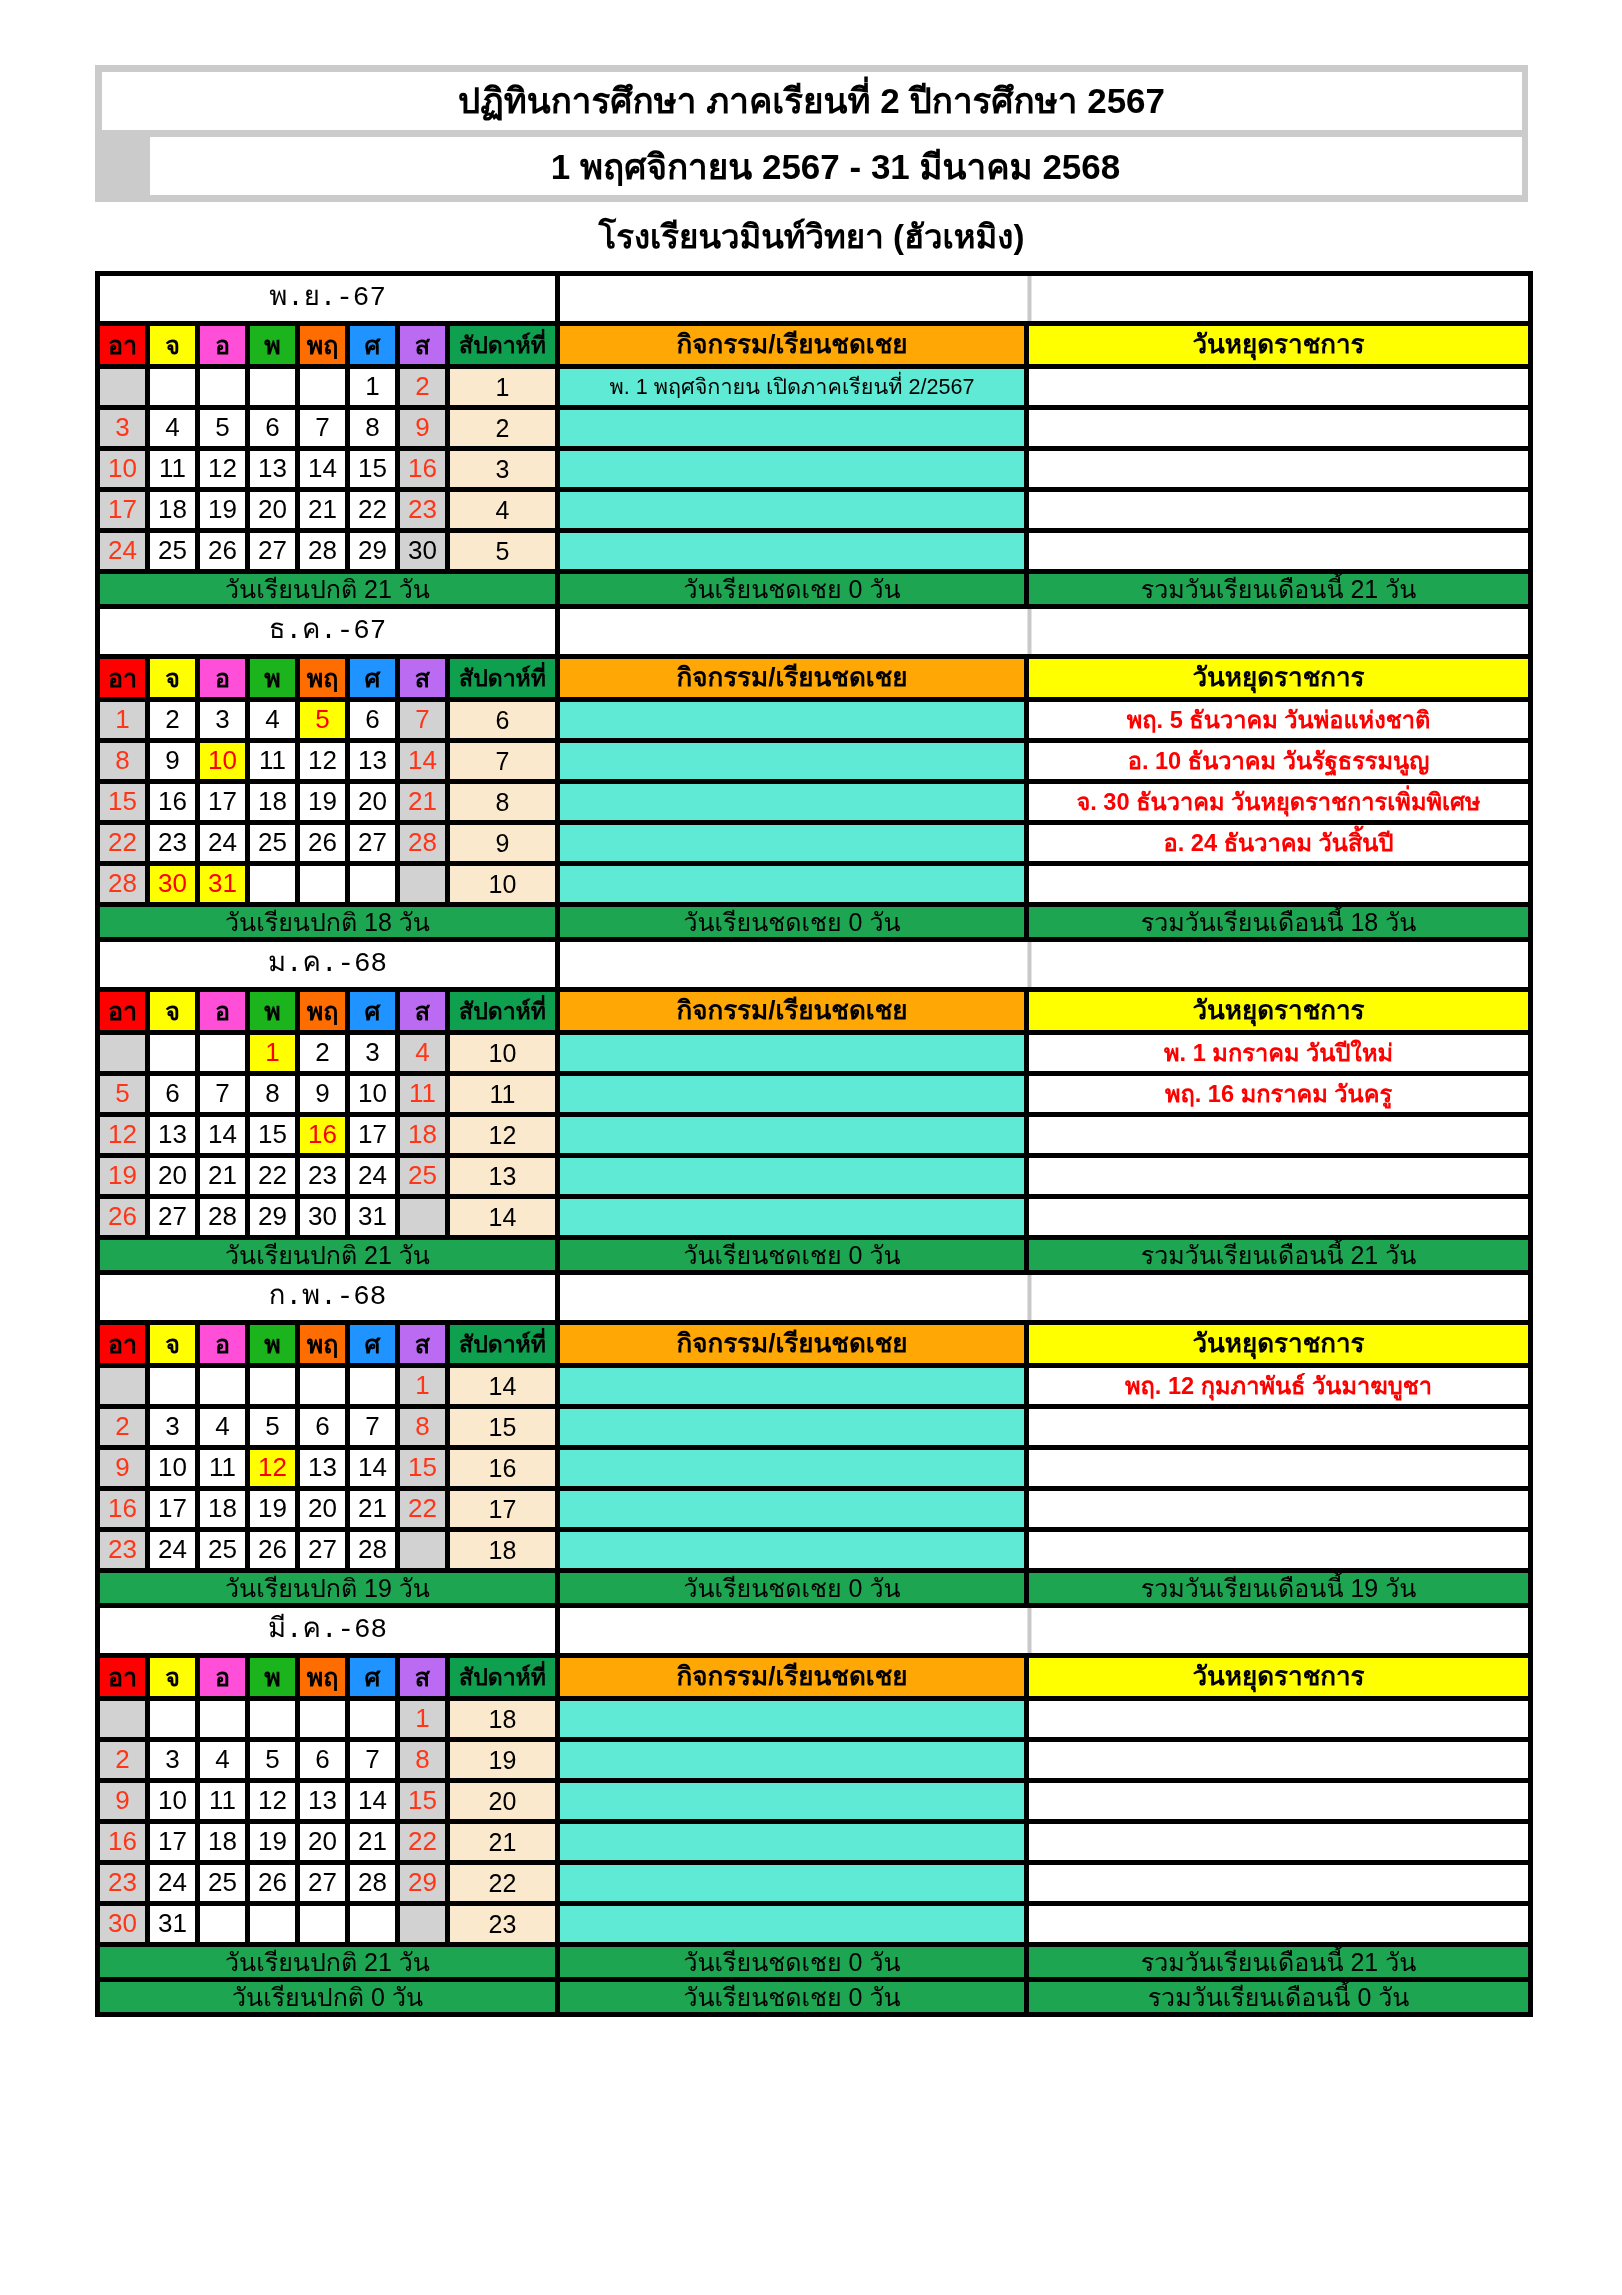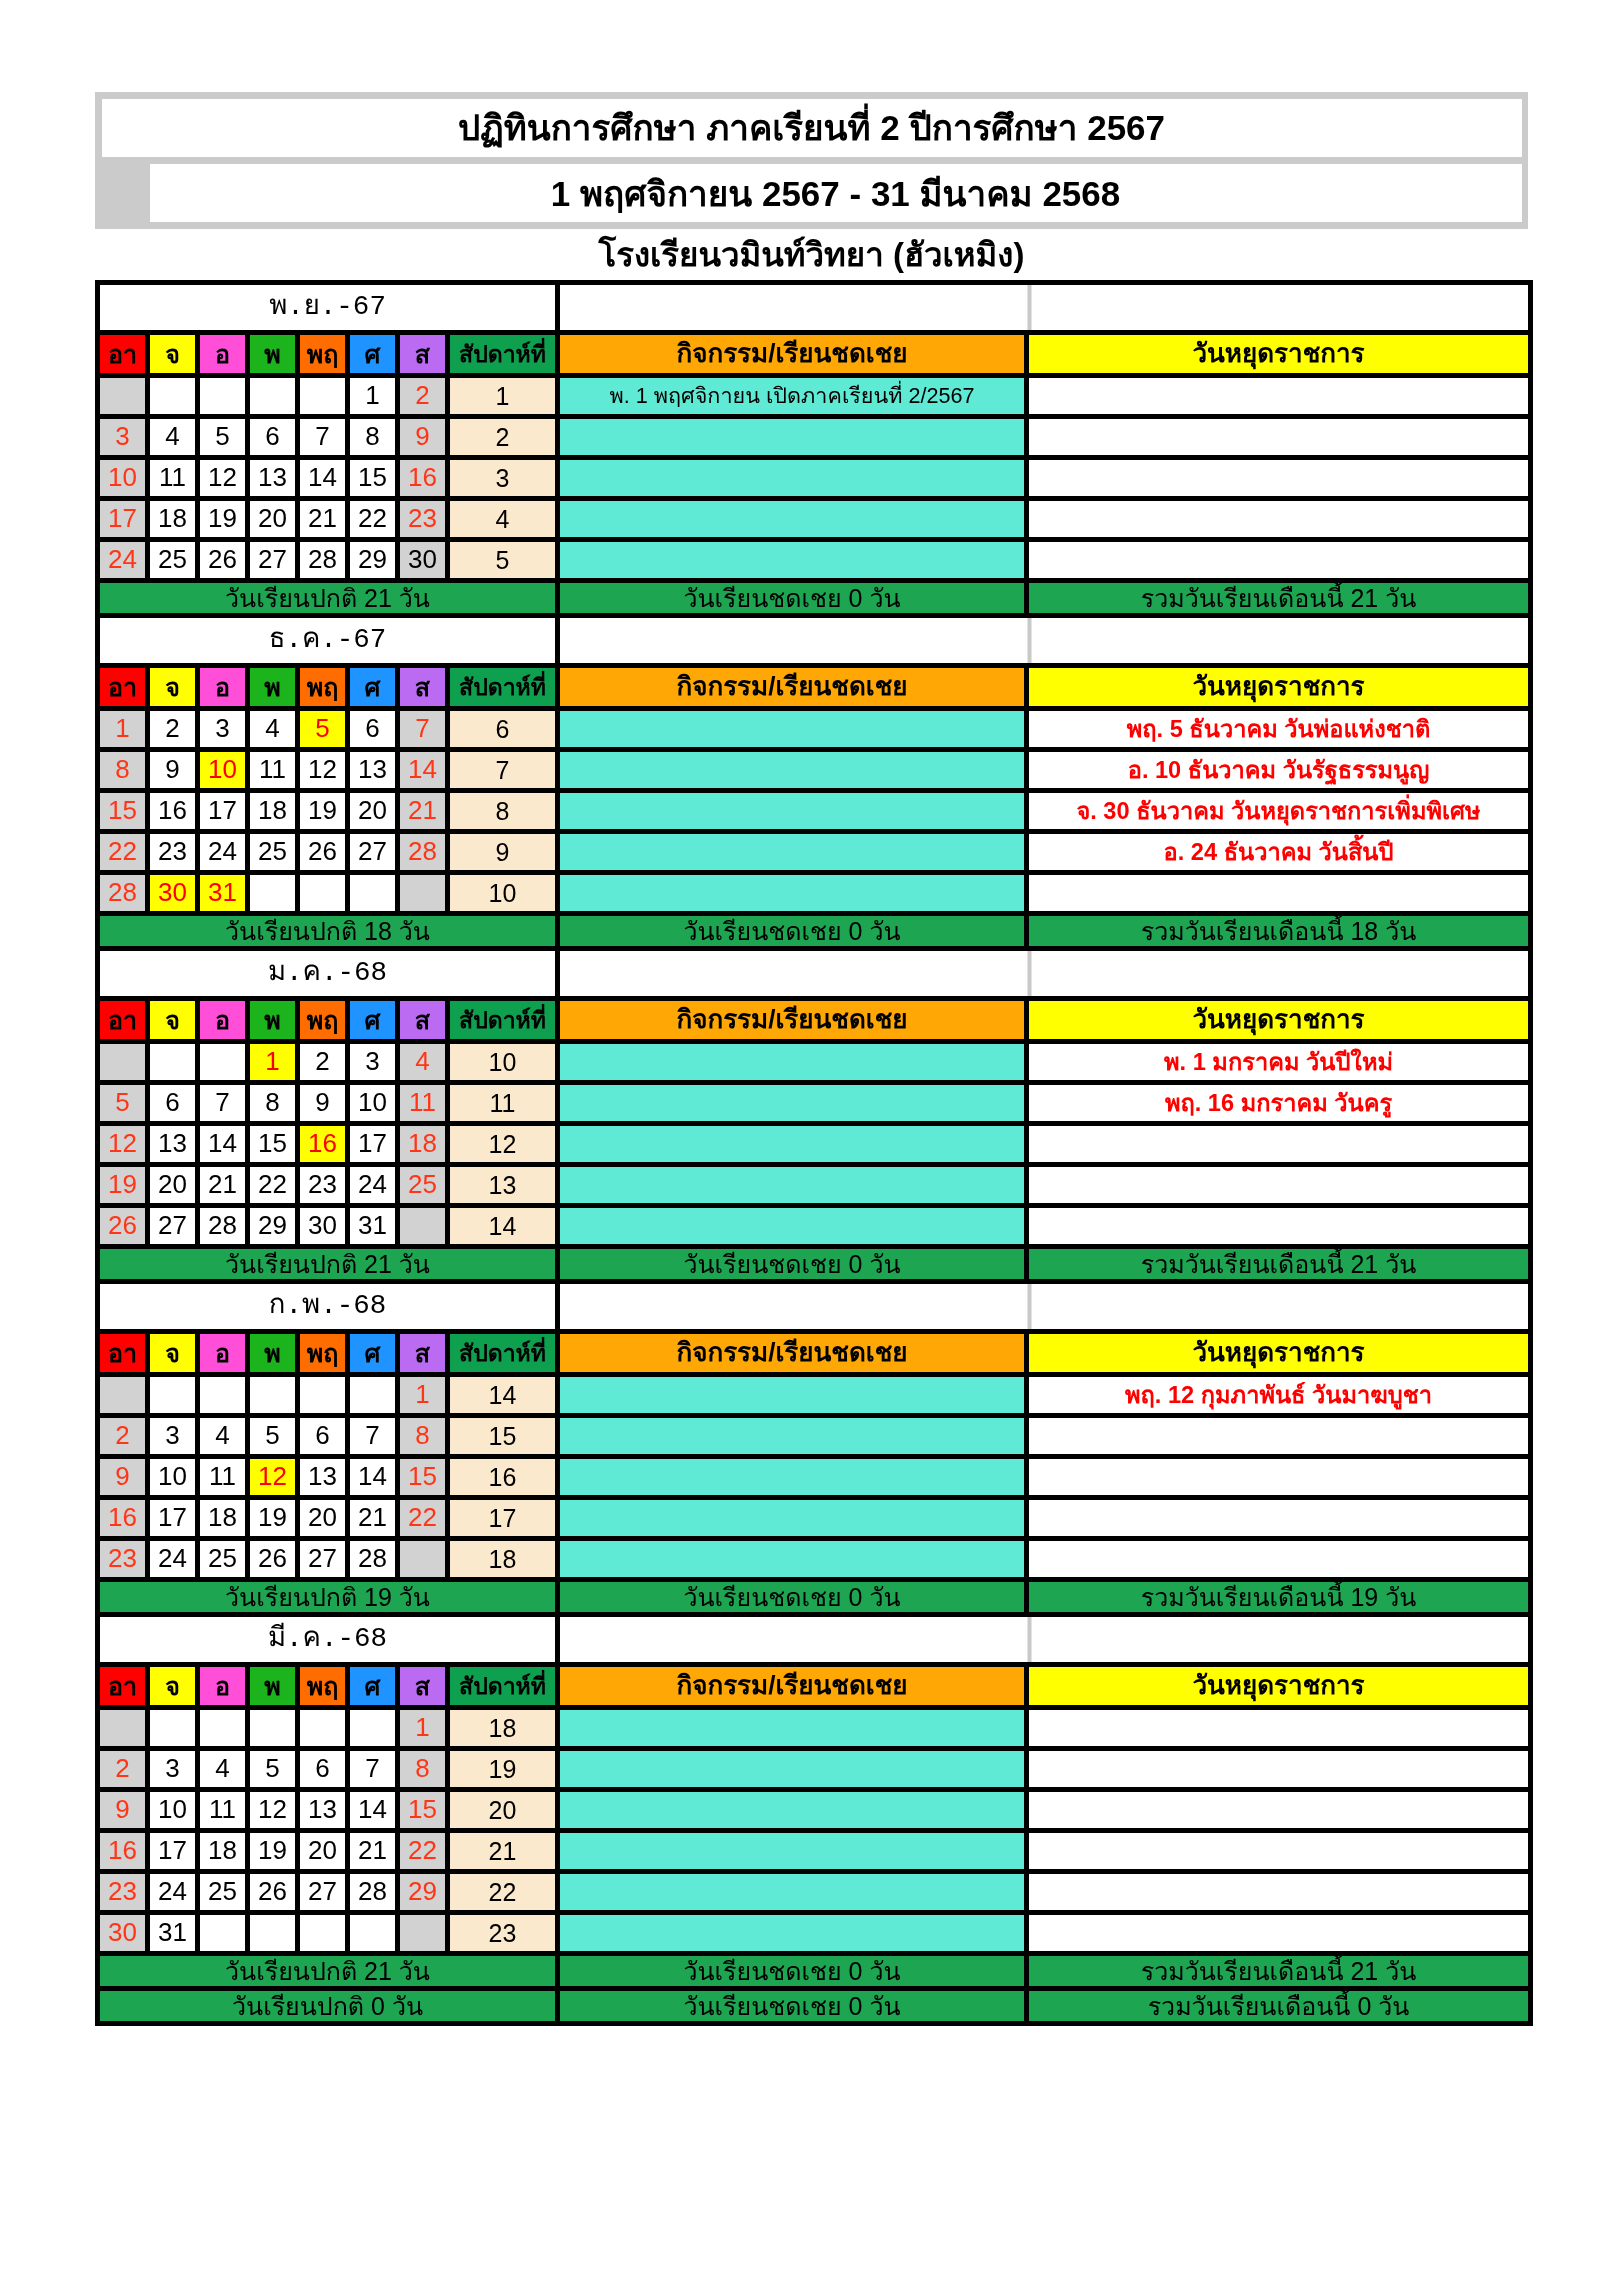--- a/index.html
+++ b/index.html
@@ -1,22 +1,22 @@
 <!DOCTYPE html>
 <html style="--title_band_bg: #CBCBCB; --week_header_bg: #0EA04F; --activity_header_bg: #FFA805; --holiday_header_bg: #FFFF00; --footer_bg: #1EA552; --weekend_bg: #D2D2D2; --weeknum_bg: #FAE9CC; --holiday_day_bg: #FFFF00; --weekend_text: #FF3517; --holiday_text: #FE0000;font-size:10.5px"><head>
 <meta charset="utf-8">
 <style>
   html,body{margin:0;padding:0;background:#fff;}
-  .page{width:1623px;height:2295px;box-sizing:border-box;padding:92px 95px 0 95px;
+  .page{width:1623px;height:2295px;box-sizing:border-box;padding:65px 95px 0 95px;
         background:#fff;overflow:hidden;font-family:"Liberation Sans",sans-serif;color:#000;}
   .title-band{background:var(--title_band_bg);padding:6.5px;}
   .title-strip{background:#fff;height:58px;display:flex;align-items:center;justify-content:center;
                font-size:35px;font-weight:bold;}
   .title-strip + .title-strip{margin-top:7.9px;margin-left:48px;}
-  .school{height:51px;display:flex;align-items:center;justify-content:center;
+  .school{height:69px;display:flex;align-items:center;justify-content:center;
           font-size:33px;font-weight:bold;}
   table.cal{border-collapse:collapse;table-layout:fixed;width:1433px;}
   table.cal td{border:5.9px solid #000;text-align:center;vertical-align:middle;
                overflow:hidden;white-space:nowrap;line-height:1.05;}
   tr.r-month{height:50px;}
   tr.r-dayhead{height:43px;}
   tr.r-week{height:41px;}
   tr.r-foot{height:35px;}
   .mh-left{background:#fff;font-size:27.5px;font-family:Liberation Mono, monospace;}
   .mh-right{background:linear-gradient(to right,#fff calc(48.4% - 2px),#c9c9c9 calc(48.4% - 2px),

